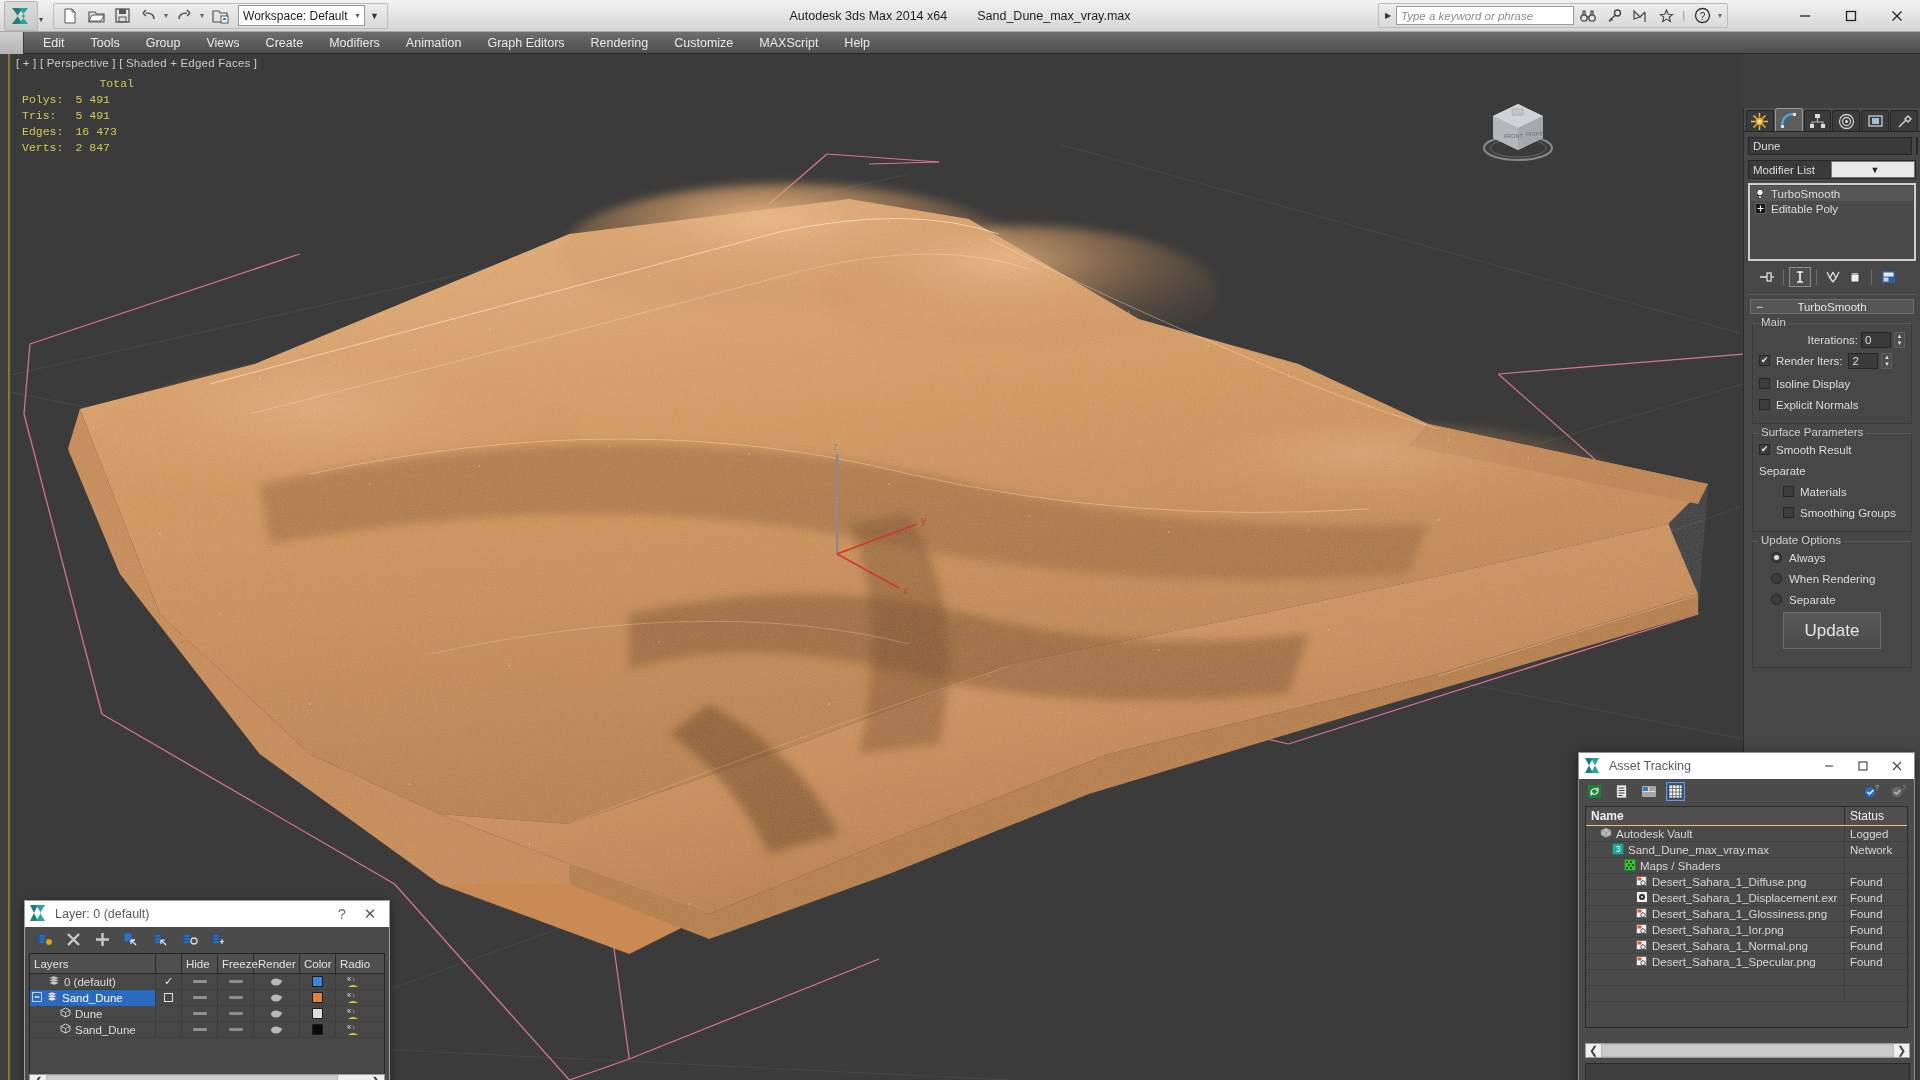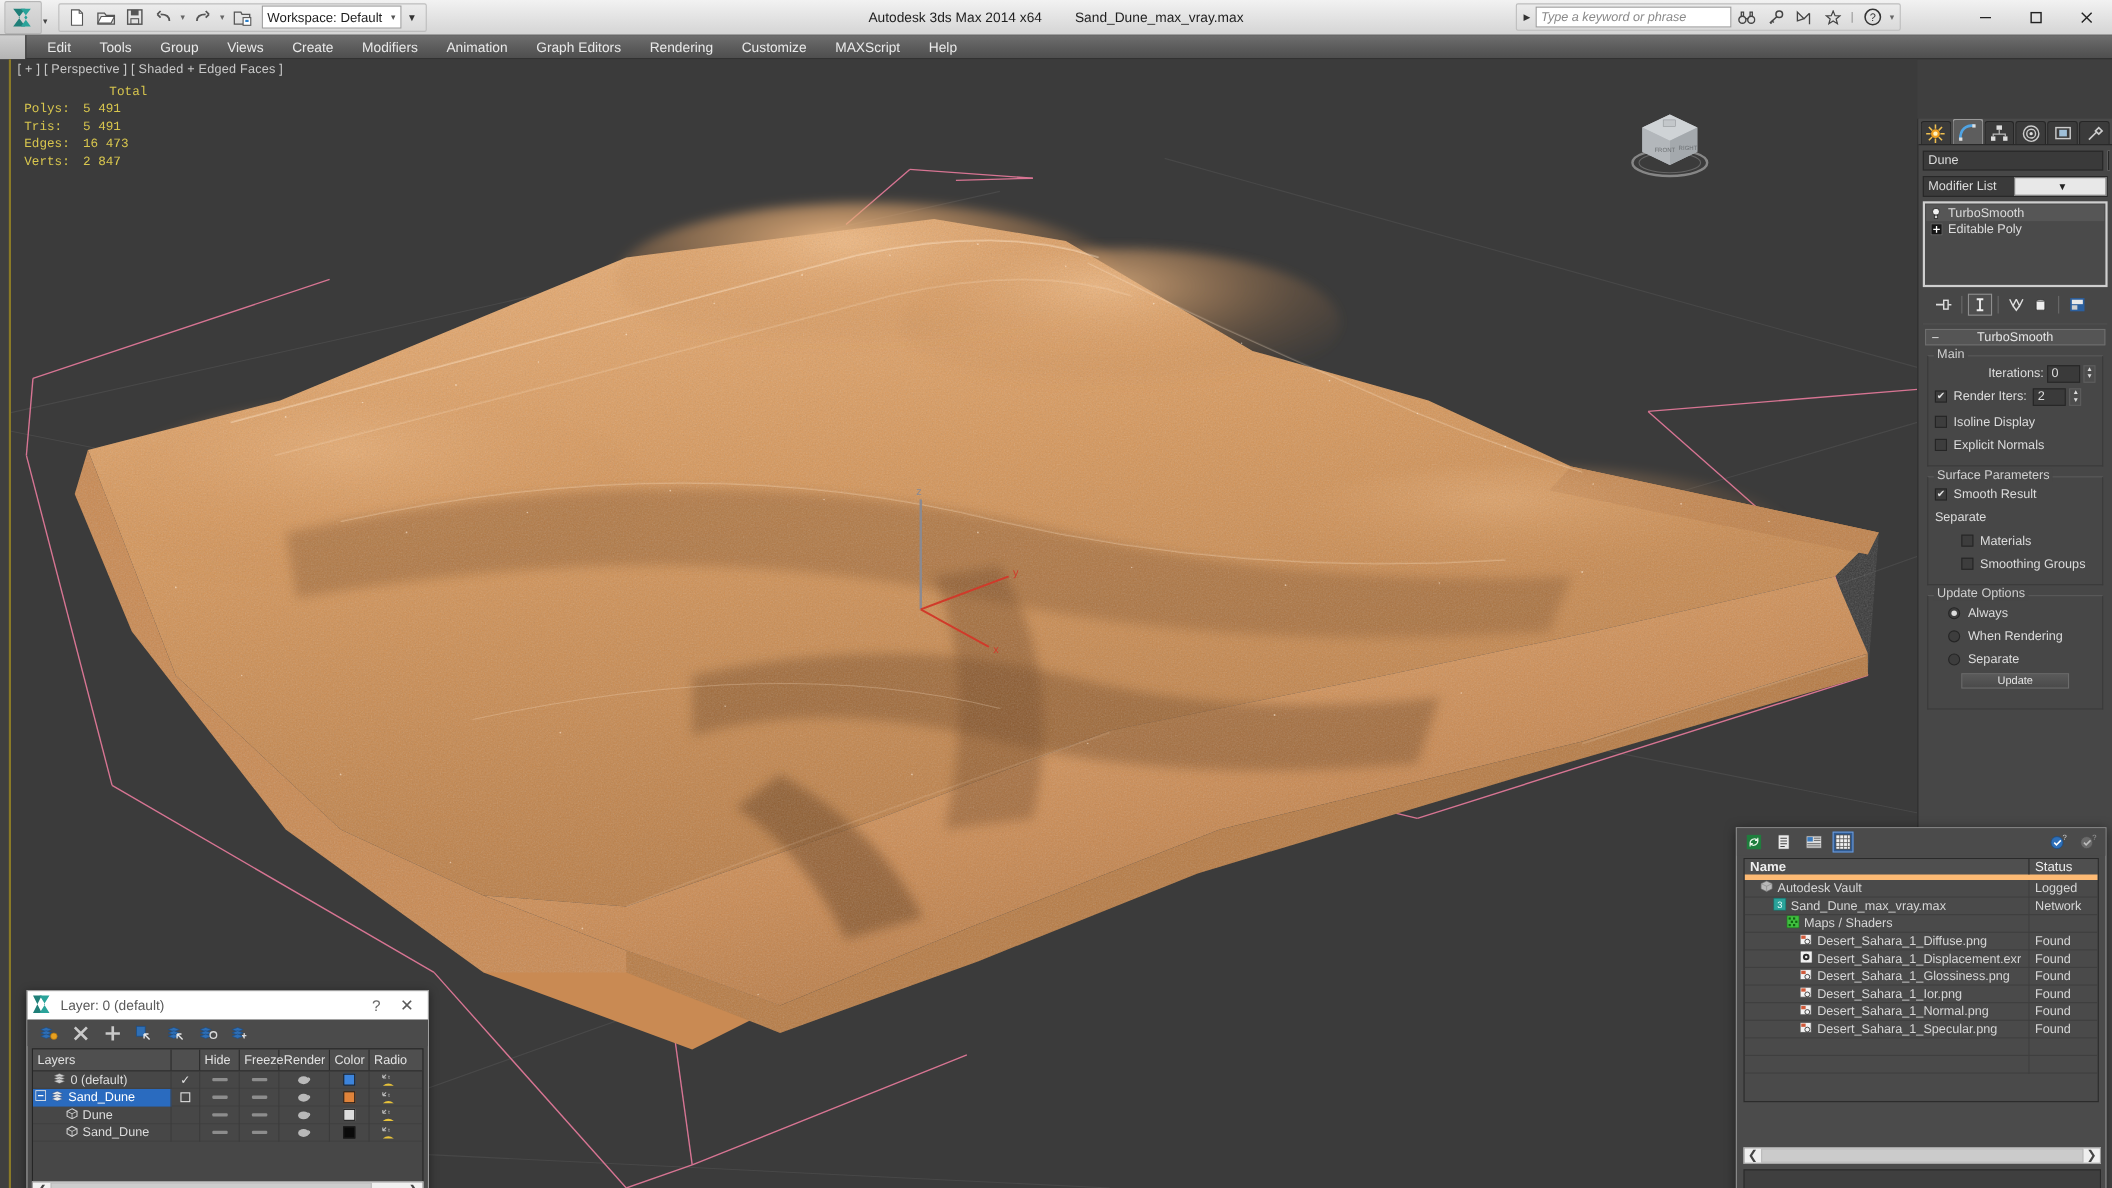--- a/index.html
+++ b/index.html
@@ -193,24 +193,24 @@
     width:11px;height:11px;background:#3d3d3d;border:1px solid #252525;
     display:inline-flex;align-items:center;justify-content:center;margin-right:6px;flex:none;
   }
   .cb.on::after{content:"✔";font-size:9px;color:#e4e4e4;line-height:9px}
   .rb{
     width:11px;height:11px;border-radius:50%;background:#3d3d3d;border:1px solid #252525;
     display:inline-flex;align-items:center;justify-content:center;margin-right:7px;flex:none;
   }
   .rb.on::after{content:"";width:5px;height:5px;border-radius:50%;background:#dcdcdc}
   .updatebtn{
-    margin:4px auto 12px auto;width:98px;height:14px;
+    margin:4px auto 12px auto;width:98px;height:37px;
     background:linear-gradient(180deg,#5a5a5a,#4a4a4a);
     border:1px solid #6c6c6c;display:flex;align-items:center;justify-content:center;
-    font-size:10px;color:#e6e6e6;
+    font-size:17px;color:#e6e6e6;
   }
 
   
   .layerdlg{
     position:absolute;left:24px;top:846px;width:366px;height:194px;
     background:#4b4b4b;border:1px solid #9f9f9f;
     box-shadow:0 2px 8px rgba(0,0,0,.45);
   }
   .ld-title{
     height:26px;background:#fff;display:flex;align-items:center;padding:0 4px;
@@ -257,21 +257,21 @@
   .as-ico{width:18px;height:18px;margin-right:7px}
   .as-name{flex:1;font-size:12.5px;color:#5c5c5c}
   .as-wb{width:34px;height:26px;display:flex;align-items:center;justify-content:center;color:#4a4a4a}
   .as-menu{background:#fff;padding:2px 6px 4px 6px;display:flex;flex-wrap:wrap;gap:0 14px}
   .as-menu span{font-size:12.5px;color:#3a3a3a}
   .as-tools{height:25px;background:#4b4b4b;display:flex;align-items:center;padding:0 6px;gap:8px}
   .as-tools .ti{width:19px;height:19px;display:flex;align-items:center;justify-content:center}
   .as-tools .ti.sel{border:1px solid #6e9ad6;background:#2f5b93}
   .as-tools .grow{flex:1}
   .as-table{margin:2px 6px 0 6px;border:1px solid #2a2a2a;background:#4a4a4a;height:222px;overflow:hidden}
-  .as-head{display:flex;height:19px;background:#4f4f4f;border-bottom:5px solid #fdba74}
+  .as-head{display:flex;height:19px;background:#4f4f4f;border-bottom:1px solid #fdba74}
   .as-head .h1{flex:1;font-size:12px;color:#efefef;display:flex;align-items:center;padding-left:5px;border-right:1px solid #2a2a2a;font-weight:bold}
   .as-head .h2{width:62px;font-size:12px;color:#efefef;display:flex;align-items:center;padding-left:5px}
   .as-row{display:flex;height:16px;border-bottom:1px solid #3f3f3f;align-items:center}
   .as-c1{flex:1;display:flex;align-items:center;gap:4px;font-size:11.5px;color:#d6d6d6;border-right:1px solid #3f3f3f;height:16px;overflow:hidden;white-space:nowrap}
   .as-c2{width:62px;font-size:11.5px;color:#d6d6d6;padding-left:5px;height:16px;display:flex;align-items:center;overflow:hidden;white-space:nowrap}
   .as-scroll{
     position:absolute;left:6px;bottom:31px;width:325px;height:15px;
     background:#efefef;border:1px solid #9b9b9b;display:flex;align-items:center;
   }
   .as-scroll .ar{width:15px;text-align:center;font-size:11px;color:#444}
@@ -1061,20 +1061,44 @@
       </div>
 
       <div class="ld-scroll">
         <span class="ar">❮</span>
         <span class="thumb"></span>
         <span class="ar" style="position:absolute;right:0">❯</span>
       </div>
     </div>
 
     <div class="asset">
+      <div class="as-title">
+        <span class="as-ico">
+          <svg width="17" height="17" viewBox="0 0 17 17">
+              <polygon points="1,1 9,1 5,8.5 9,16 1,16 5,8.5" fill="#1f7f78"></polygon>
+              <polygon points="7,1 15,1 11,8.5 15,16 7,16 11,8.5" fill="#2aa39a"></polygon>
+            </svg>
+        </span>
+        <span class="as-name">Asset Tracking</span>
+        <span class="as-wb">
+          <svg width="12" height="12" viewBox="0 0 12 12">
+              <path d="M2 6h8" stroke="#4a4a4a" stroke-width="1.2"></path>
+            </svg>
+        </span>
+        <span class="as-wb">
+          <svg width="12" height="12" viewBox="0 0 12 12">
+              <rect x="2" y="2" width="8" height="8" fill="none" stroke="#4a4a4a" stroke-width="1.2"></rect>
+            </svg>
+        </span>
+        <span class="as-wb">
+          <svg width="12" height="12" viewBox="0 0 12 12">
+              <path d="M2 2l8 8M10 2l-8 8" stroke="#4a4a4a" stroke-width="1.2"></path>
+            </svg>
+        </span>
+      </div>
 
 
       <div class="as-tools">
         <span class="ti">
           <svg width="15" height="15" viewBox="0 0 15 15">
               <rect x="1" y="1" width="13" height="13" fill="#1f7d3d"></rect>
               <path d="M4 9a4 4 0 0 1 7-3M11 6h-2.5M11 6V3.5M11 6a4 4 0 0 1-7 3M4 9h2.5M4 9v2.5" stroke="#e8f5e8" stroke-width="1.1" fill="none"></path>
             </svg>
         </span>
         <span class="ti">

